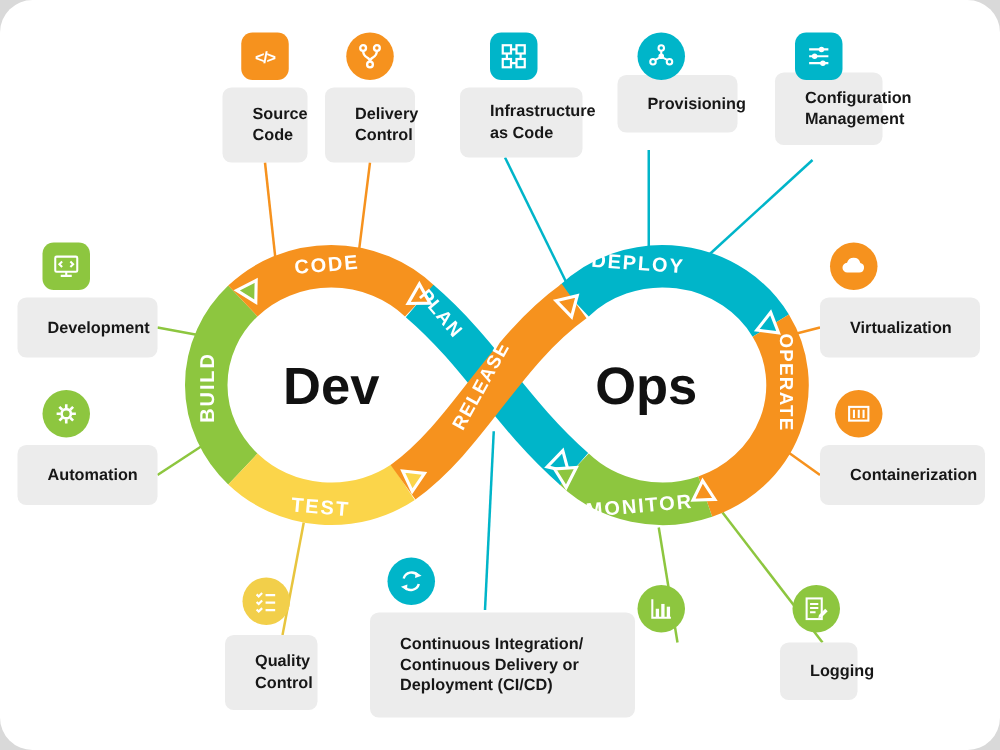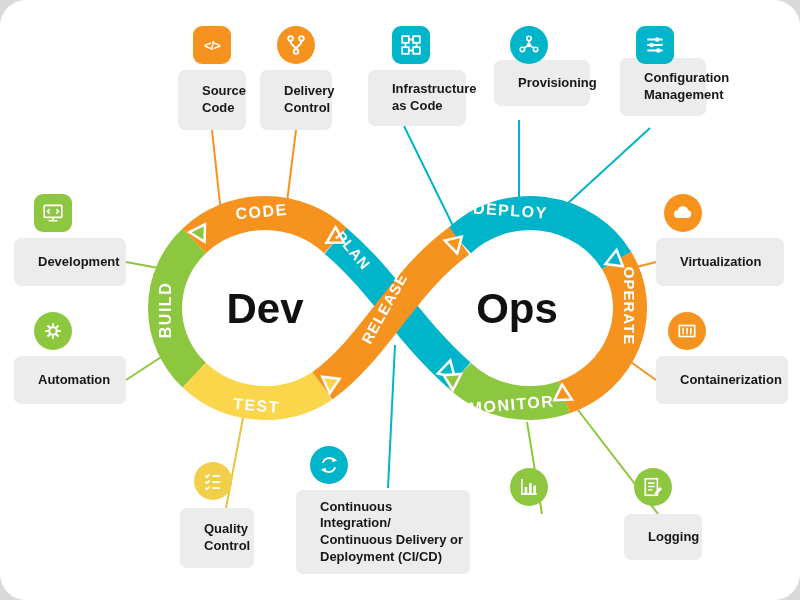--- a/index.html
+++ b/index.html
@@ -211,22 +211,22 @@
   <div class="card" style="left:656px;top:356px;width:132px;height:48px">
     <span class="lbl">Containerization</span>
   </div>
   <div class="card" style="left:656px;top:238px;width:128px;height:48px">
     <span class="lbl">Virtualization</span>
   </div>
   <div class="card" style="left:180px;top:508px;width:74px;height:60px">
     <span class="lbl">Quality
 Control</span>
   </div>
-  <div class="card" style="left:296px;top:490px;width:174px;height:84px">
+  <div class="card" style="left:296px;top:490px;width:212px;height:84px">
     <span class="lbl">Continuous Integration/
 Continuous Delivery or
 Deployment (CI/CD)</span>
   </div>
-  <div class="card" style="left:624px;top:514px;width:78px;height:46px">
+  <div class="card" style="left:624px;top:514px;width:62px;height:46px">
     <span class="lbl">Logging</span>
   </div>
 
 </div>
 
 </body></html>

